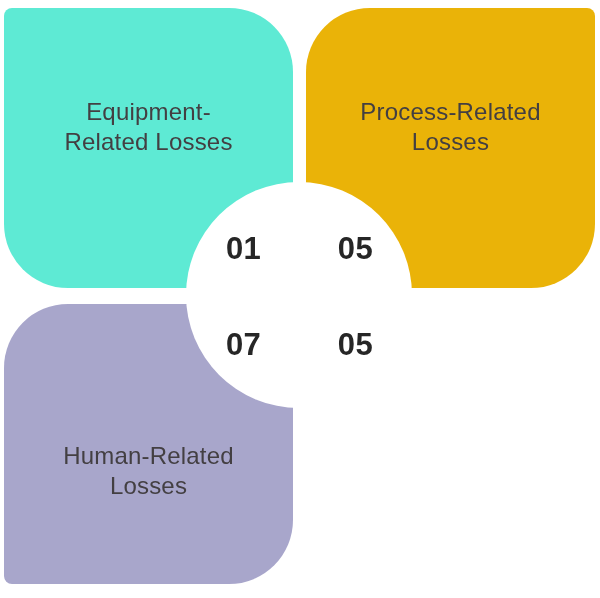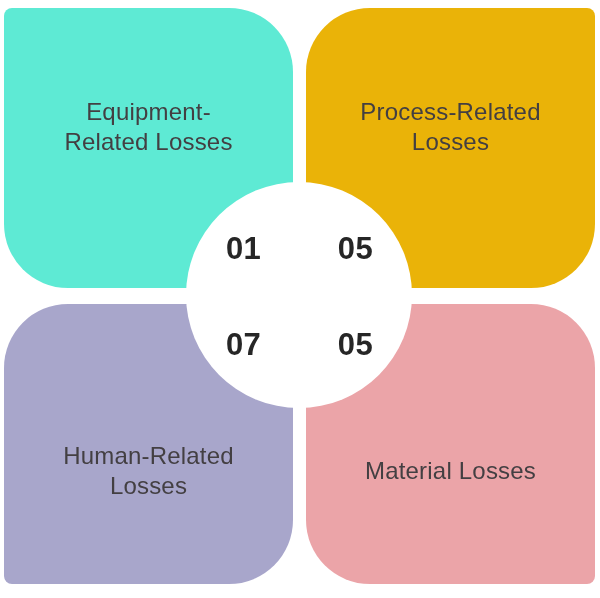--- a/index.html
+++ b/index.html
@@ -84,23 +84,20 @@
     <div class="quadrant q-tr q-top" style="background-color: #eab308;">
       <div class="quadrant-label">Process-Related
 Losses</div>
     </div>
 
     <div class="quadrant q-bl q-bottom" style="background-color: rgb(168, 166, 203);">
       <div class="quadrant-label">Human-Related
 Losses</div>
     </div>
 
-    <div class="quadrant q-br q-bottom" style="background-color: rgb(235, 164, 168);">
-      <div class="quadrant-label">Material Losses</div>
-    </div>
 
   </div>
 
   <div class="center-circle">
     <span class="step-number n1">01</span>
     <span class="step-number n2">05</span>
     <span class="step-number n3">05</span>
     <span class="step-number n4">07</span>
   </div>
 </div>

